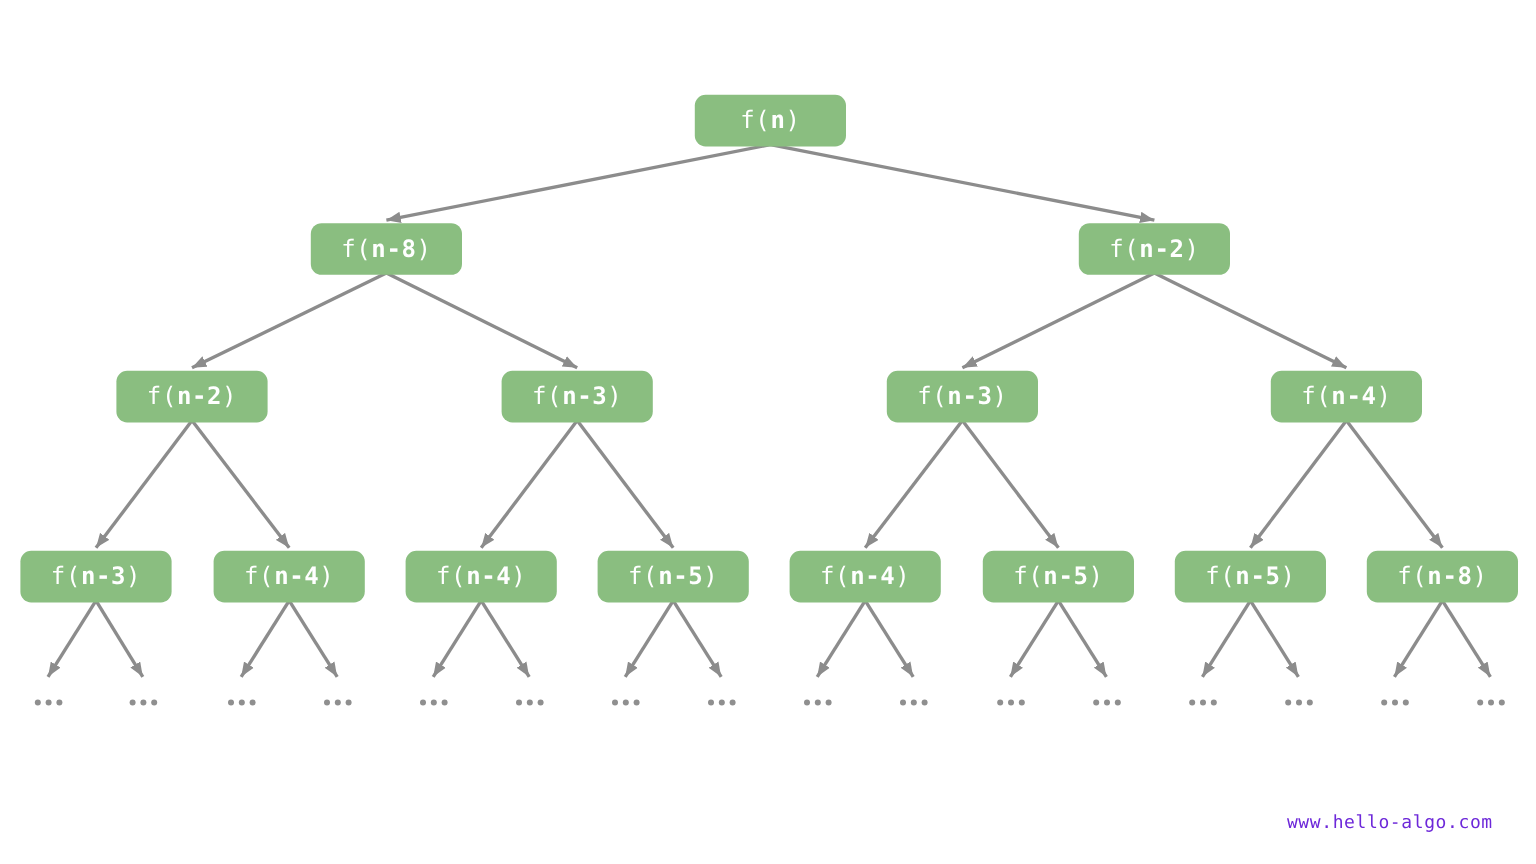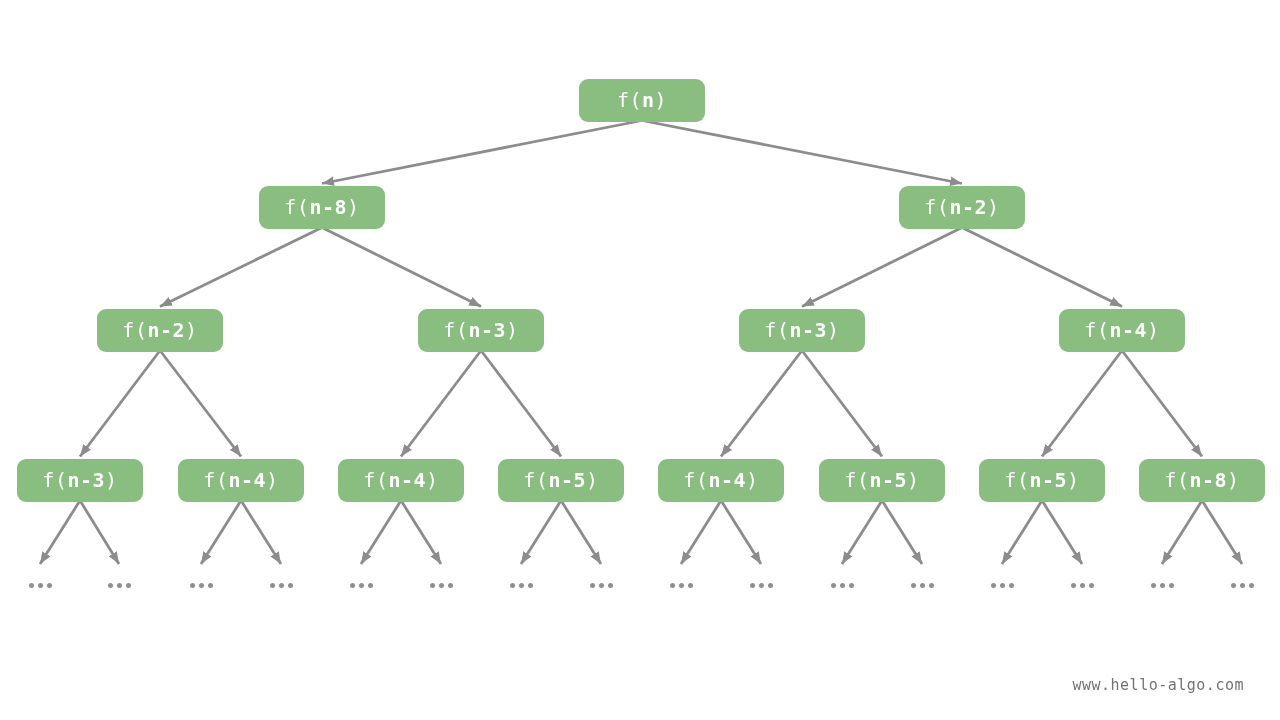--- a/index.html
+++ b/index.html
@@ -245,14 +245,14 @@
         <span class="dot" style="background: rgb(143, 143, 143);"></span>
         <span class="dot" style="background: rgb(143, 143, 143);"></span>
         <span class="dot" style="background: rgb(143, 143, 143);"></span>
       </div>
       <div class="leaf" aria-label="..." style="left: 1229px; top: 582.5px;">
         <span class="dot" style="background: rgb(143, 143, 143);"></span>
         <span class="dot" style="background: rgb(143, 143, 143);"></span>
         <span class="dot" style="background: rgb(143, 143, 143);"></span>
       </div>
     </div>
-  <div class="watermark" style="color: #737373;">www.hello-algo.com</div>
+  <div class="watermark" style="color: #6d28d9;">www.hello-algo.com</div>
 </div>
 
 </body></html>

